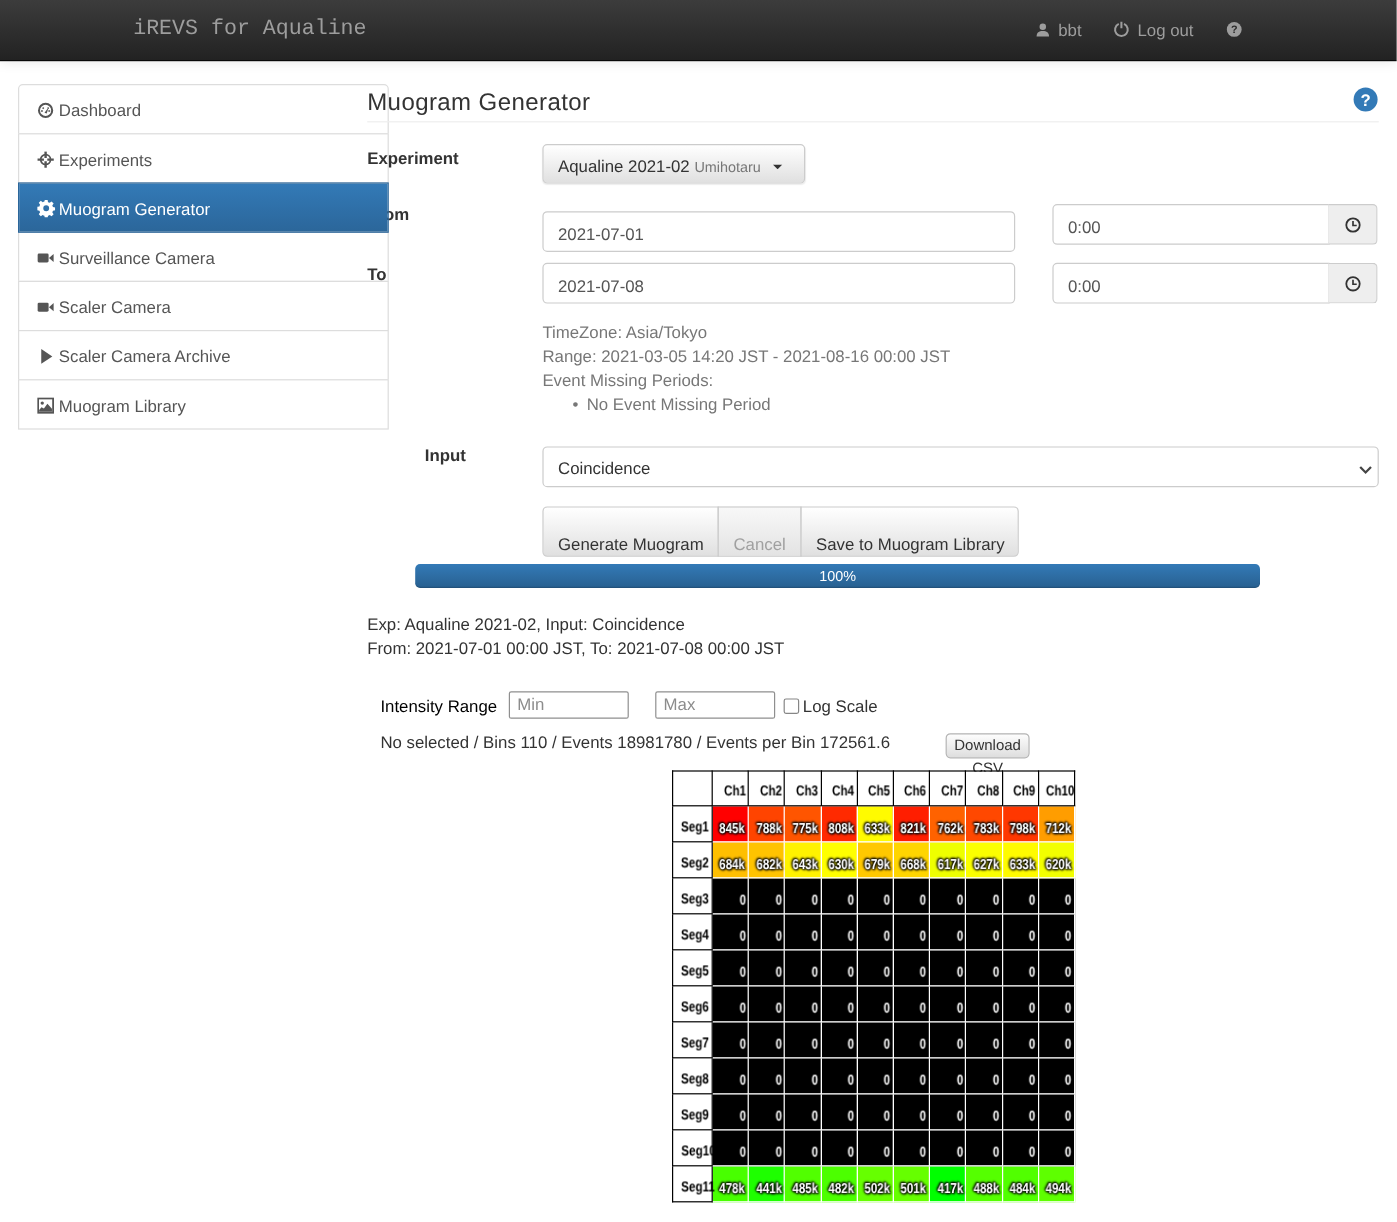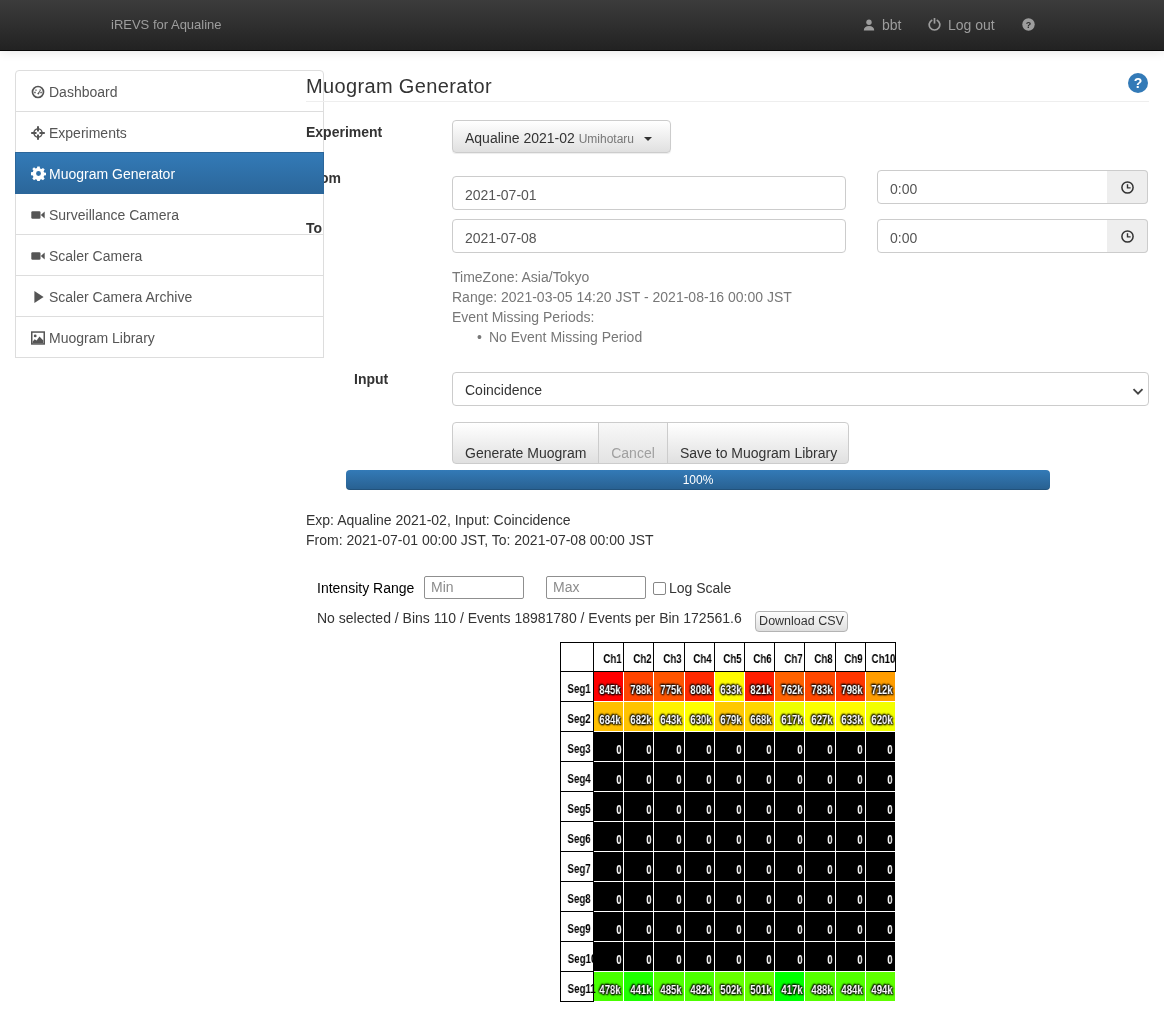--- a/index.html
+++ b/index.html
@@ -1,18 +1,18 @@
 <!DOCTYPE html>
 <html><head><meta charset="utf-8"><title>iREVS for Aqualine</title>
 <style>
 * { margin:0; padding:0; box-sizing:border-box; }
 html,body { width:1164px; height:1018px; background:#fff; font-family:"Liberation Sans",sans-serif; font-size:14px; color:#333; position:relative; overflow:hidden; }
 .abs { position:absolute; }
 #nav { position:absolute; left:0; top:0; width:1164px; height:51px; background:linear-gradient(#3c3c3c,#222); border-bottom:1px solid #080808; box-shadow:0 1px 10px rgba(0,0,0,.1); }
-#brand { position:absolute; left:111px; top:0; line-height:49px; font-size:13px; color:#9d9d9d; }
+#brand { position:absolute; left:111px; top:0; line-height:49px; font-size:18px; color:#9d9d9d;font-family:Liberation Mono, monospace; }
 .navitem { position:absolute; top:0; line-height:50px; font-size:14px; color:#9d9d9d; }
 .navitem svg { vertical-align:-1px; margin-right:3px; }
 #side { position:absolute; left:15px; top:70px; width:309px; }
 .lgi { position:relative; height:42px; margin-top:-1px; border:1px solid #ddd; background:#fff; color:#555; padding:11px 15px 9px; line-height:20px; font-size:14px; white-space:nowrap; }
 .lgi.first { margin-top:0; border-radius:4px 4px 0 0; }
 .lgi.last { border-radius:0 0 4px 4px; }
 .lgi.active { background:linear-gradient(#337ab7,#2b669a); border-color:#2b669a; color:#fff; z-index:2; }
 .lgic { display:inline-block; width:14px; height:14px; margin-right:4px; vertical-align:-2px; }
 .lbl { position:absolute; font-weight:bold; color:#333; line-height:20px; }
 .inp { position:absolute; height:34px; border:1px solid #ccc; border-radius:4px; background:#fff; color:#555; font-size:14px; padding:7.5px 12px 4.5px; line-height:20px; }
@@ -126,21 +126,21 @@
 
 <div class="abs" style="left:306px; top:510px; line-height:20px; color:#333;">Exp: Aqualine 2021-02, Input: Coincidence<br>From: 2021-07-01 00:00 JST, To: 2021-07-08 00:00 JST</div>
 
 <div class="abs" style="left:317px; top:578px; line-height:20px; color:#000000;">Intensity Range</div>
 <div class="abs" style="left:424px; top:576px; width:100px; height:23px; border:1px solid #8f8f8f; border-radius:2px; background:#fff; color:#8c8c8c; font-size:14px; line-height:21px; padding:0 6px;">Min</div>
 <div class="abs" style="left:546px; top:576px; width:100px; height:23px; border:1px solid #8f8f8f; border-radius:2px; background:#fff; color:#8c8c8c; font-size:14px; line-height:21px; padding:0 6px;">Max</div>
 <div class="abs" style="left:653px; top:582px; width:13px; height:13px; border:1px solid #868686; border-radius:2px; background:#fff;"></div>
 <div class="abs" style="left:669px; top:578px; line-height:20px; color:#333;">Log Scale</div>
 
 <div class="abs" style="left:317px; top:608px; line-height:20px; color:#333;">No selected / Bins 110 / Events 18981780 / Events per Bin 172561.6</div>
-<div class="abs" style="left:755px; top:611px; width:93px; height:21px; border:1px solid #b3b3b3; border-radius:4px; background:linear-gradient(#fdfdfd,#dedede); color:#333; font-size:12.5px; line-height:19px; text-align:center;">Download CSV</div>
+<div class="abs" style="left:788px; top:611px; width:70px; height:21px; border:1px solid #b3b3b3; border-radius:4px; background:linear-gradient(#fdfdfd,#dedede); color:#333; font-size:12.5px; line-height:19px; text-align:center;">Download CSV</div>
 
 <div id="tbl">
     <table>
 <colgroup>
         <col style="width:33px">
       </colgroup>
       <tbody>
         <tr class="hd">
           <th class="seg"></th>
           <th><span>Ch1</span></th>

